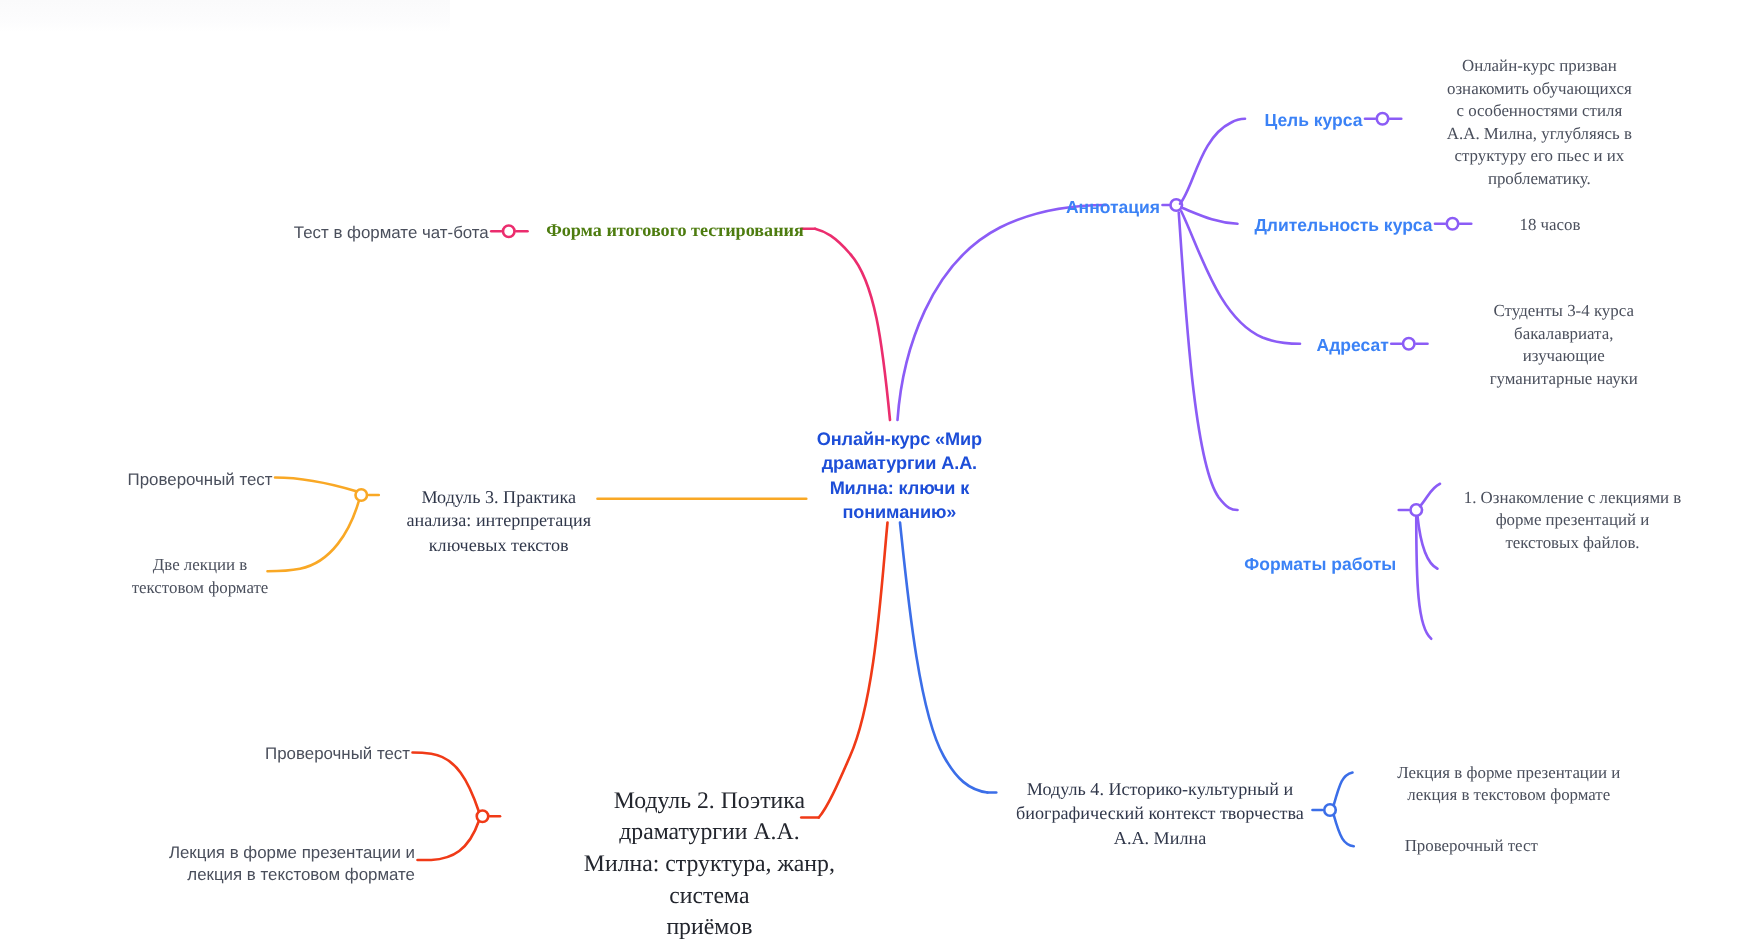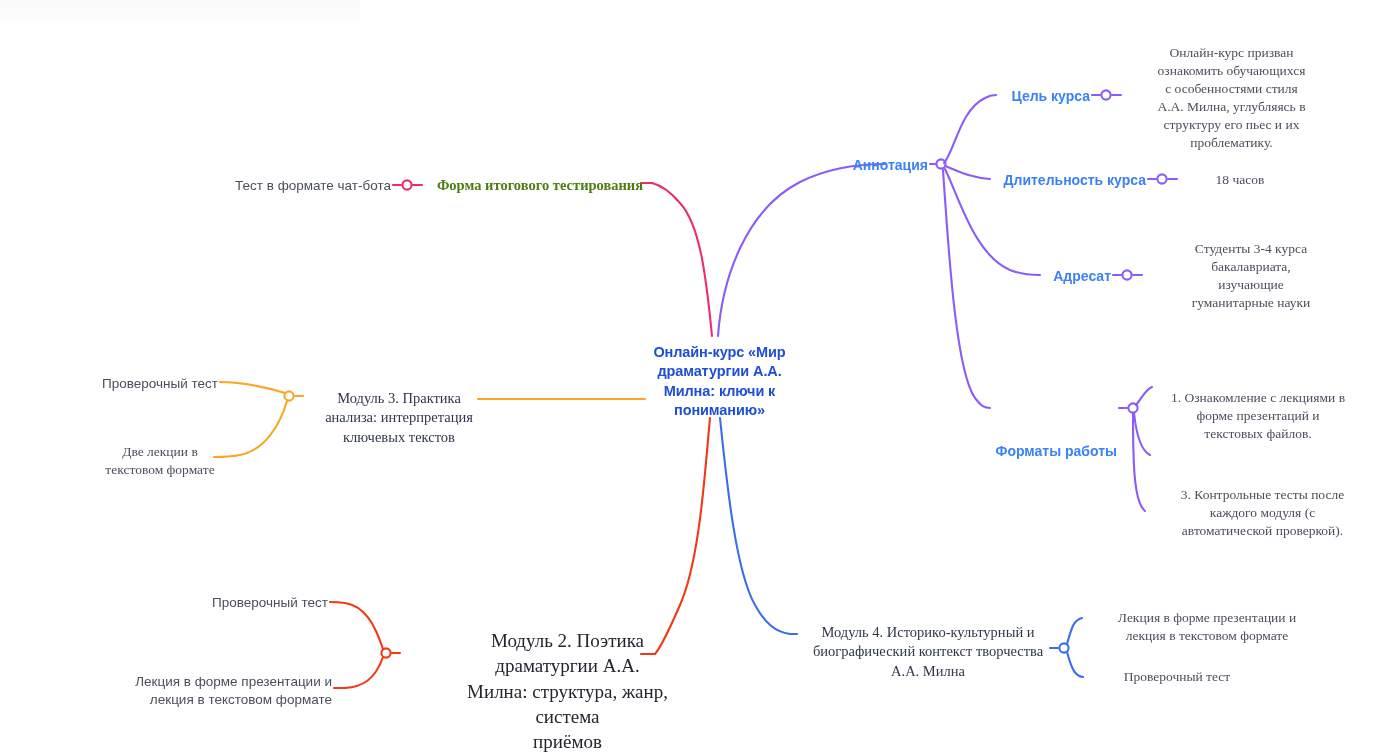--- a/index.html
+++ b/index.html
@@ -154,23 +154,20 @@
   <div class="lab hub ta-r" style="left:970px;top:267px;width:141px;">Адресат</div>
   <div class="lab leaf ta-l" style="left:1146px;top:240px;width:210px;">Студенты 3-4 курса
 бакалавриата,
 изучающие
 гуманитарные науки</div>
 
   <div class="lab hub ta-r" style="left:955px;top:400px;width:162px;margin-top:42px;">Форматы работы</div>
   <div class="lab leaf ta-l" style="left:1152px;top:368px;width:212px;margin-top:21px;">1. Ознакомление с лекциями в
 форме презентаций и
 текстовых файлов.</div>
-  <div class="lab leaf ta-l" style="left:1160px;top:486px;width:205px;">3. Контрольные тесты после
-каждого модуля (с
-автоматической проверкой).</div>
 
   <div class="lab modtitle ta-l" style="left:430px;top:176px;width:220px;">Форма итогового тестирования</div>
   <div class="lab leaf ta-r" style="left:195px;top:177px;width:196px;">Тест в формате чат-бота</div>
 
   <div class="lab modserif ta-l" style="left:310px;top:374px;width:178px;margin-top:15px;">Модуль 3. Практика
 анализа: интерпретация
 ключевых текстов</div>
   <div class="lab leaf ta-r" style="left:60px;top:375px;width:158px;">Проверочный тест</div>
   <div class="lab leaf ta-l" style="left:90px;top:443px;width:140px;">Две лекции в
 текстовом формате</div>

